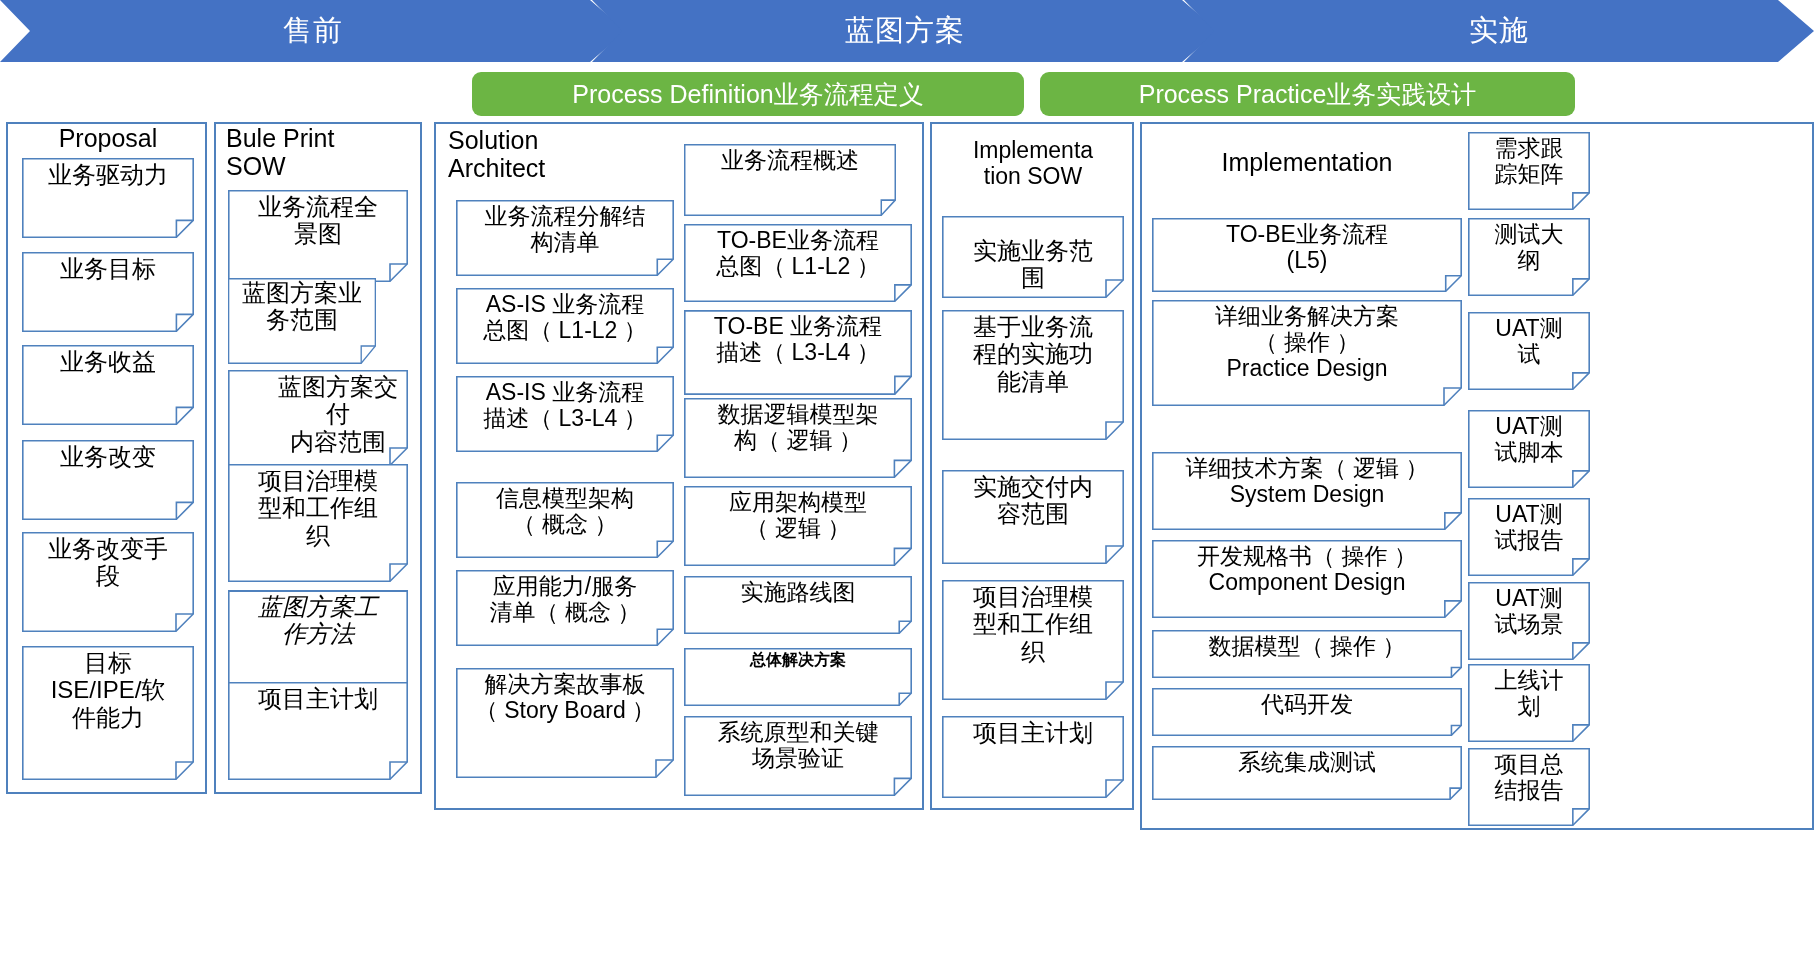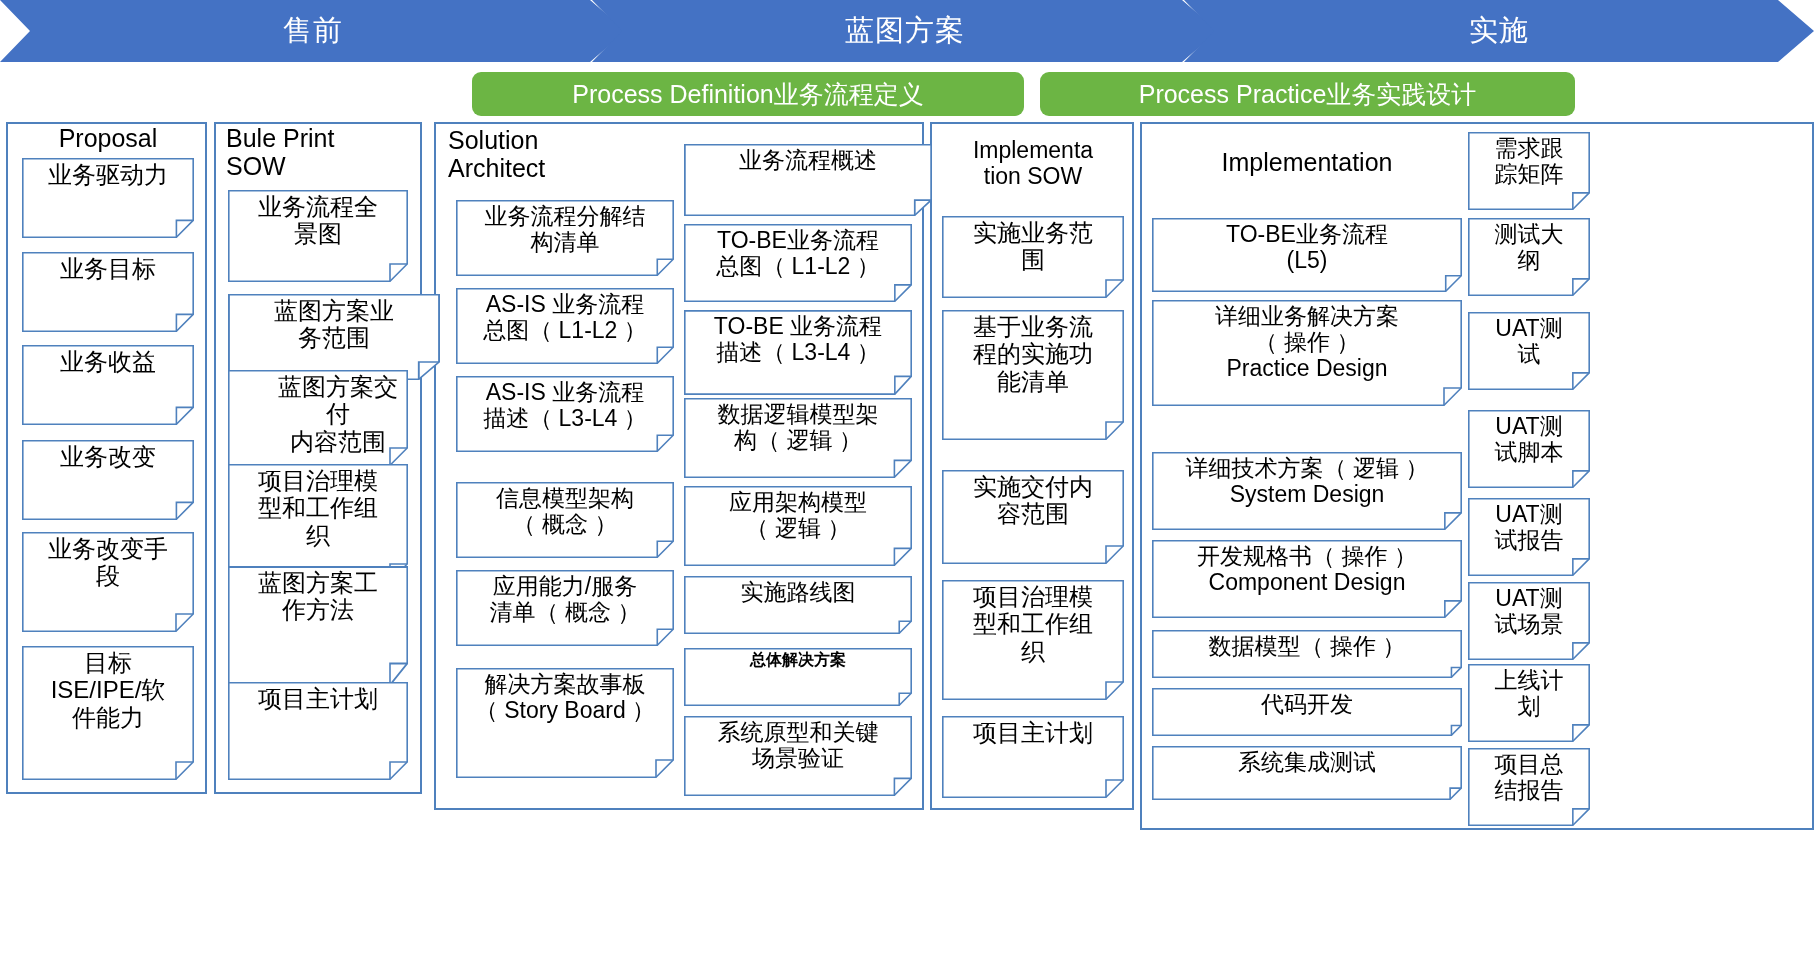--- a/index.html
+++ b/index.html
@@ -138,21 +138,21 @@
 件能力</div>
       </div>
       <div class="doc" style="left: 228px; top: 190px; width: 180px; height: 92px;">
         <svg viewBox="0 0 180 92" preserveAspectRatio="none">
           <path d="M0.8,0.8 H179.2 V74 L162,91.2 H0.8 Z" fill="#ffffff" stroke="#4f81bd" stroke-width="1.6"></path>
           <path d="M162,91.2 V74 H179.2" fill="none" stroke="#4f81bd" stroke-width="1.6"></path>
         </svg>
         <div class="txt" style="font-size:24px;">业务流程全
 景图</div>
       </div>
-      <div class="doc" style="left: 228px; top: 294px; width: 212px; height: 86px;">
+      <div class="doc" style="left: 228px; top: 278px; width: 148px; height: 86px; font-family: Liberation Mono, monospace;">
         <svg viewBox="0 0 180 86" preserveAspectRatio="none">
           <path d="M0.8,0.8 H179.2 V68 L162,85.2 H0.8 Z" fill="#ffffff" stroke="#4f81bd" stroke-width="1.6"></path>
           <path d="M162,85.2 V68 H179.2" fill="none" stroke="#4f81bd" stroke-width="1.6"></path>
         </svg>
         <div class="txt" style="font-size:24px;">蓝图方案业
 务范围</div>
       </div>
       <div class="doc" style="left: 228px; top: 370px; width: 180px; height: 96px;">
         <svg viewBox="0 0 180 96" preserveAspectRatio="none">
           <path d="M0.8,0.8 H179.2 V78 L162,95.2 H0.8 Z" fill="#ffffff" stroke="#4f81bd" stroke-width="1.6"></path>
@@ -163,21 +163,21 @@
       </div>
       <div class="doc" style="left: 228px; top: 464px; width: 180px; height: 118px;">
         <svg viewBox="0 0 180 118" preserveAspectRatio="none">
           <path d="M0.8,0.8 H179.2 V100 L162,117.2 H0.8 Z" fill="#ffffff" stroke="#4f81bd" stroke-width="1.6"></path>
           <path d="M162,117.2 V100 H179.2" fill="none" stroke="#4f81bd" stroke-width="1.6"></path>
         </svg>
         <div class="txt" style="font-size:24px;">项目治理模
 型和工作组
 织</div>
       </div>
-      <div class="doc" style="left: 228px; top: 566px; width: 180px; height: 120px;">
+      <div class="doc" style="left: 228px; top: 590px; width: 180px; height: 120px; font-style: italic;">
         <svg viewBox="0 0 180 96" preserveAspectRatio="none">
           <path d="M0.8,0.8 H179.2 V78 L162,95.2 H0.8 Z" fill="#ffffff" stroke="#4f81bd" stroke-width="1.6"></path>
           <path d="M162,95.2 V78 H179.2" fill="none" stroke="#4f81bd" stroke-width="1.6"></path>
         </svg>
         <div class="txt" style="font-size:24px;">蓝图方案工
 作方法</div>
       </div>
       <div class="doc" style="left: 228px; top: 682px; width: 180px; height: 98px;">
         <svg viewBox="0 0 180 98" preserveAspectRatio="none">
           <path d="M0.8,0.8 H179.2 V80 L162,97.2 H0.8 Z" fill="#ffffff" stroke="#4f81bd" stroke-width="1.6"></path>
@@ -226,21 +226,21 @@
 清单（ 概念 ）</div>
       </div>
       <div class="doc" style="left: 456px; top: 668px; width: 218px; height: 110px;">
         <svg viewBox="0 0 218 110" preserveAspectRatio="none">
           <path d="M0.8,0.8 H217.2 V92 L200,109.2 H0.8 Z" fill="#ffffff" stroke="#4f81bd" stroke-width="1.6"></path>
           <path d="M200,109.2 V92 H217.2" fill="none" stroke="#4f81bd" stroke-width="1.6"></path>
         </svg>
         <div class="txt" style="font-size:23px;">解决方案故事板
 （ Story Board ）</div>
       </div>
-      <div class="doc" style="left: 684px; top: 144px; width: 248px; height: 72px;">
+      <div class="doc" style="left: 684px; top: 144px; width: 212px; height: 72px;">
         <svg viewBox="0 0 228 72" preserveAspectRatio="none">
           <path d="M0.8,0.8 H227.2 V56.16 L212.16,71.2 H0.8 Z" fill="#ffffff" stroke="#4f81bd" stroke-width="1.6"></path>
           <path d="M212.16,71.2 V56.16 H227.2" fill="none" stroke="#4f81bd" stroke-width="1.6"></path>
         </svg>
         <div class="txt" style="font-size:23px;">业务流程概述</div>
       </div>
       <div class="doc" style="left: 684px; top: 224px; width: 228px; height: 78px;">
         <svg viewBox="0 0 228 78" preserveAspectRatio="none">
           <path d="M0.8,0.8 H227.2 V60.84 L210.84,77.2 H0.8 Z" fill="#ffffff" stroke="#4f81bd" stroke-width="1.6"></path>
           <path d="M210.84,77.2 V60.84 H227.2" fill="none" stroke="#4f81bd" stroke-width="1.6"></path>
@@ -292,21 +292,21 @@
           <path d="M210.4,79.2 V62.4 H227.2" fill="none" stroke="#4f81bd" stroke-width="1.6"></path>
         </svg>
         <div class="txt" style="font-size:23px;">系统原型和关键
 场景验证</div>
       </div>
       <div class="doc" style="left: 942px; top: 216px; width: 182px; height: 82px;">
         <svg viewBox="0 0 182 82" preserveAspectRatio="none">
           <path d="M0.8,0.8 H181.2 V64 L164,81.2 H0.8 Z" fill="#ffffff" stroke="#4f81bd" stroke-width="1.6"></path>
           <path d="M164,81.2 V64 H181.2" fill="none" stroke="#4f81bd" stroke-width="1.6"></path>
         </svg>
-        <div class="txt" style="font-size:24px;">实施业务范
+        <div class="txt" style="font-size:24px;margin-top:18px;">实施业务范
 围</div>
       </div>
       <div class="doc" style="left: 942px; top: 310px; width: 182px; height: 130px;">
         <svg viewBox="0 0 182 130" preserveAspectRatio="none">
           <path d="M0.8,0.8 H181.2 V112 L164,129.2 H0.8 Z" fill="#ffffff" stroke="#4f81bd" stroke-width="1.6"></path>
           <path d="M164,129.2 V112 H181.2" fill="none" stroke="#4f81bd" stroke-width="1.6"></path>
         </svg>
         <div class="txt" style="font-size:24px;">基于业务流
 程的实施功
 能清单</div>

